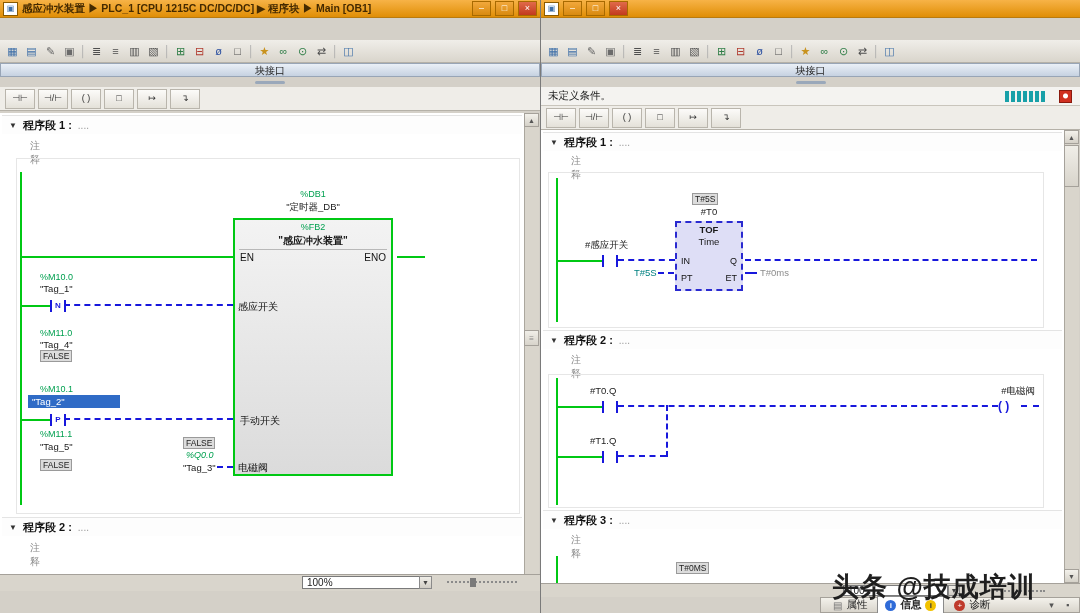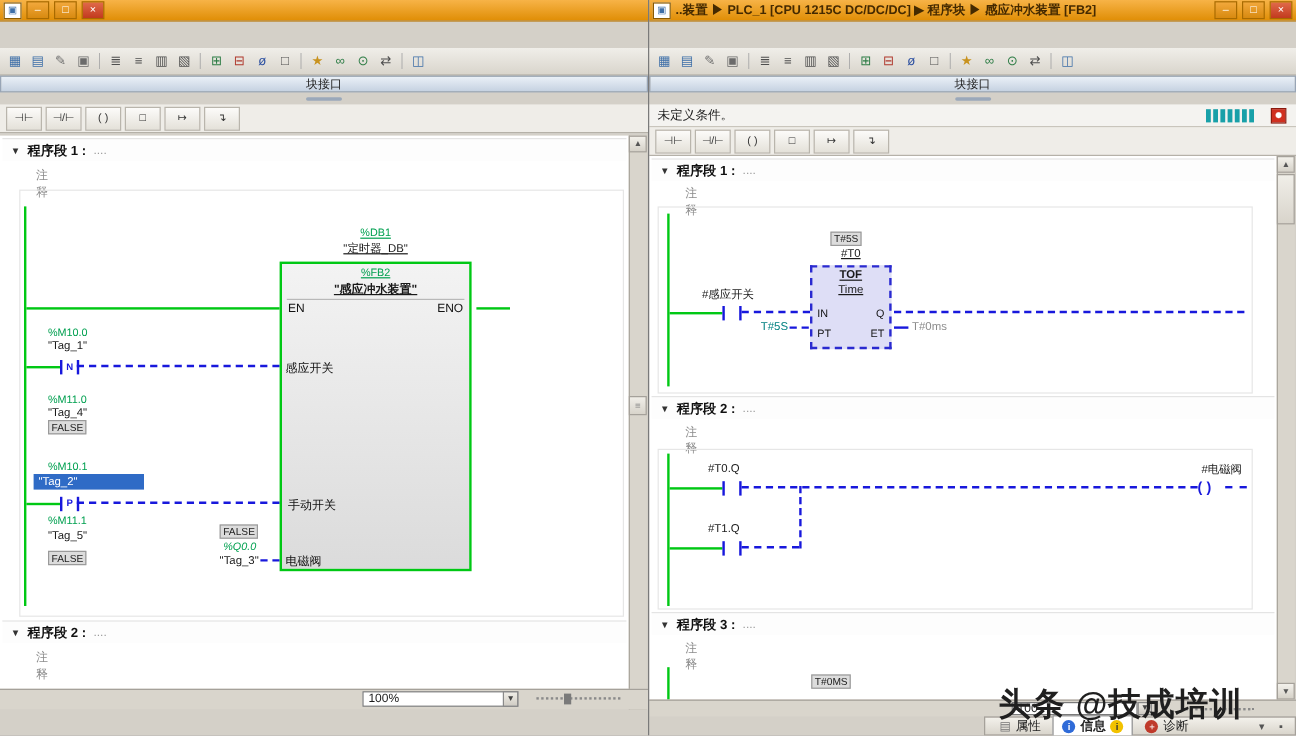--- a/index.html
+++ b/index.html
@@ -28,21 +28,21 @@
   .outline{position:absolute;border:1px solid #E6E6E6;}
   .gl{position:absolute;background:#00C814;}
   .blh{position:absolute;height:0;border-top:2px dashed #1818DC;}
   .blv{position:absolute;width:0;border-left:2px dashed #1818DC;}
   .ct{position:absolute;width:12px;height:12px;border-left:2px solid #1818DC;border-right:2px solid #1818DC;color:#1818DC;font-size:8px;font-weight:bold;text-align:center;line-height:12px;}
   .addr{position:absolute;color:#00A050;font-size:9px;white-space:nowrap;}
   .tagname{position:absolute;color:#1a1a1a;font-size:9.5px;white-space:nowrap;}
   .valbox{position:absolute;background:#DCDCDC;border:1px solid #9A9A9A;font-size:8.5px;line-height:10px;padding:0 2px;color:#222;white-space:nowrap;}
   .selbox{position:absolute;background:#2F6BC6;color:#fff;font-size:9.5px;line-height:13px;padding-left:4px;white-space:nowrap;}
   .fbblock{position:absolute;border:2px solid #00C814;background:linear-gradient(#F3F3F3,#DBDBDB);box-sizing:border-box;}
-  .cb{position:absolute;left:0;width:100%;text-align:center;white-space:nowrap;text-decoration:underline;}
+  .cb{position:absolute;left:0;width:100%;text-align:center;white-space:nowrap;}
   .pin{position:absolute;font-size:10px;color:#111;white-space:nowrap;}
   .tof{position:absolute;border:2px dashed #2A2AD0;background:#DEDEF6;box-sizing:border-box;}
   .coilg{position:absolute;color:#1818DC;font-size:12px;font-weight:bold;white-space:nowrap;}
   .teal{color:#008080;}
   .gray{color:#8C8C8C;}
   .vscroll{position:absolute;width:15px;background:#D9D5CC;border-left:1px solid #ABA79E;box-sizing:border-box;}
   .sbtn{position:absolute;width:15px;height:14px;background:linear-gradient(#F3F1EB,#D5D1C8);border:1px solid #A5A19A;font-size:7px;line-height:13px;text-align:center;color:#555;box-sizing:border-box;}
   .sthumb{position:absolute;width:15px;background:linear-gradient(#F0EEE8,#D8D4CB);border:1px solid #A5A19A;box-sizing:border-box;text-align:center;color:#888;font-size:8px;}
   .zoombar{position:absolute;background:#D9D5CC;border-top:1px solid #A5A19A;box-sizing:border-box;}
   .combo{position:absolute;background:#fff;border:1px solid #7A7A7A;font-size:10px;line-height:12px;padding-left:4px;box-sizing:border-box;}
@@ -66,20 +66,21 @@
   .watermark{position:absolute;font-size:27px;font-weight:bold;color:#1F1F1F;white-space:nowrap;letter-spacing:1px;z-index:50;}
 </style>
 </head>
 <body>
 
 <div class="app">
 
   <div class="win">
     <div class="titlebar" style="left:0;top:0;width:540px;">
       <span class="titleicon">▣</span>
+      <span class="titletext">感应冲水装置 ▶ PLC_1 [CPU 1215C DC/DC/DC] ▶ 程序块 ▶ Main [OB1]</span>
       <span class="wbtn">–</span>
       <span class="wbtn">□</span>
       <span class="wbtn close">×</span>
     </div>
 
     <div class="toolbar" style="left:0;top:40px;width:540px;">
 
     <span class="ticon" style="color: rgb(62, 111, 168);">▦</span>
         <span class="ticon" style="color: rgb(62, 111, 168);">▤</span>
         <span class="ticon" style="color: rgb(107, 107, 107);">✎</span>
@@ -186,21 +187,20 @@
     <div class="zoombar" style="left:0;top:574px;width:540px;height:17px;"></div>
     <div class="combo" style="left:302px;top:576px;width:130px;height:13px;">100%</div>
     <div class="combobtn" style="left:419px;top:576px;">▼</div>
     <div class="slidertrack" style="left:447px;top:581px;width:70px;"></div>
     <div class="sliderthumb" style="left:470px;top:578px;"></div>
   </div>
 
   <div class="win">
     <div class="titlebar" style="left:541px;top:0;width:539px;">
       <span class="titleicon">▣</span>
-      <span class="titletext">..装置 ▶ PLC_1 [CPU 1215C DC/DC/DC] ▶ 程序块 ▶ 感应冲水装置 [FB2]</span>
       <span class="wbtn">–</span>
       <span class="wbtn">□</span>
       <span class="wbtn close">×</span>
     </div>
 
     <div class="toolbar" style="left:541px;top:40px;width:539px;">
 
     <span class="ticon" style="color: rgb(62, 111, 168);">▦</span>
         <span class="ticon" style="color: rgb(62, 111, 168);">▤</span>
         <span class="ticon" style="color: rgb(107, 107, 107);">✎</span>

